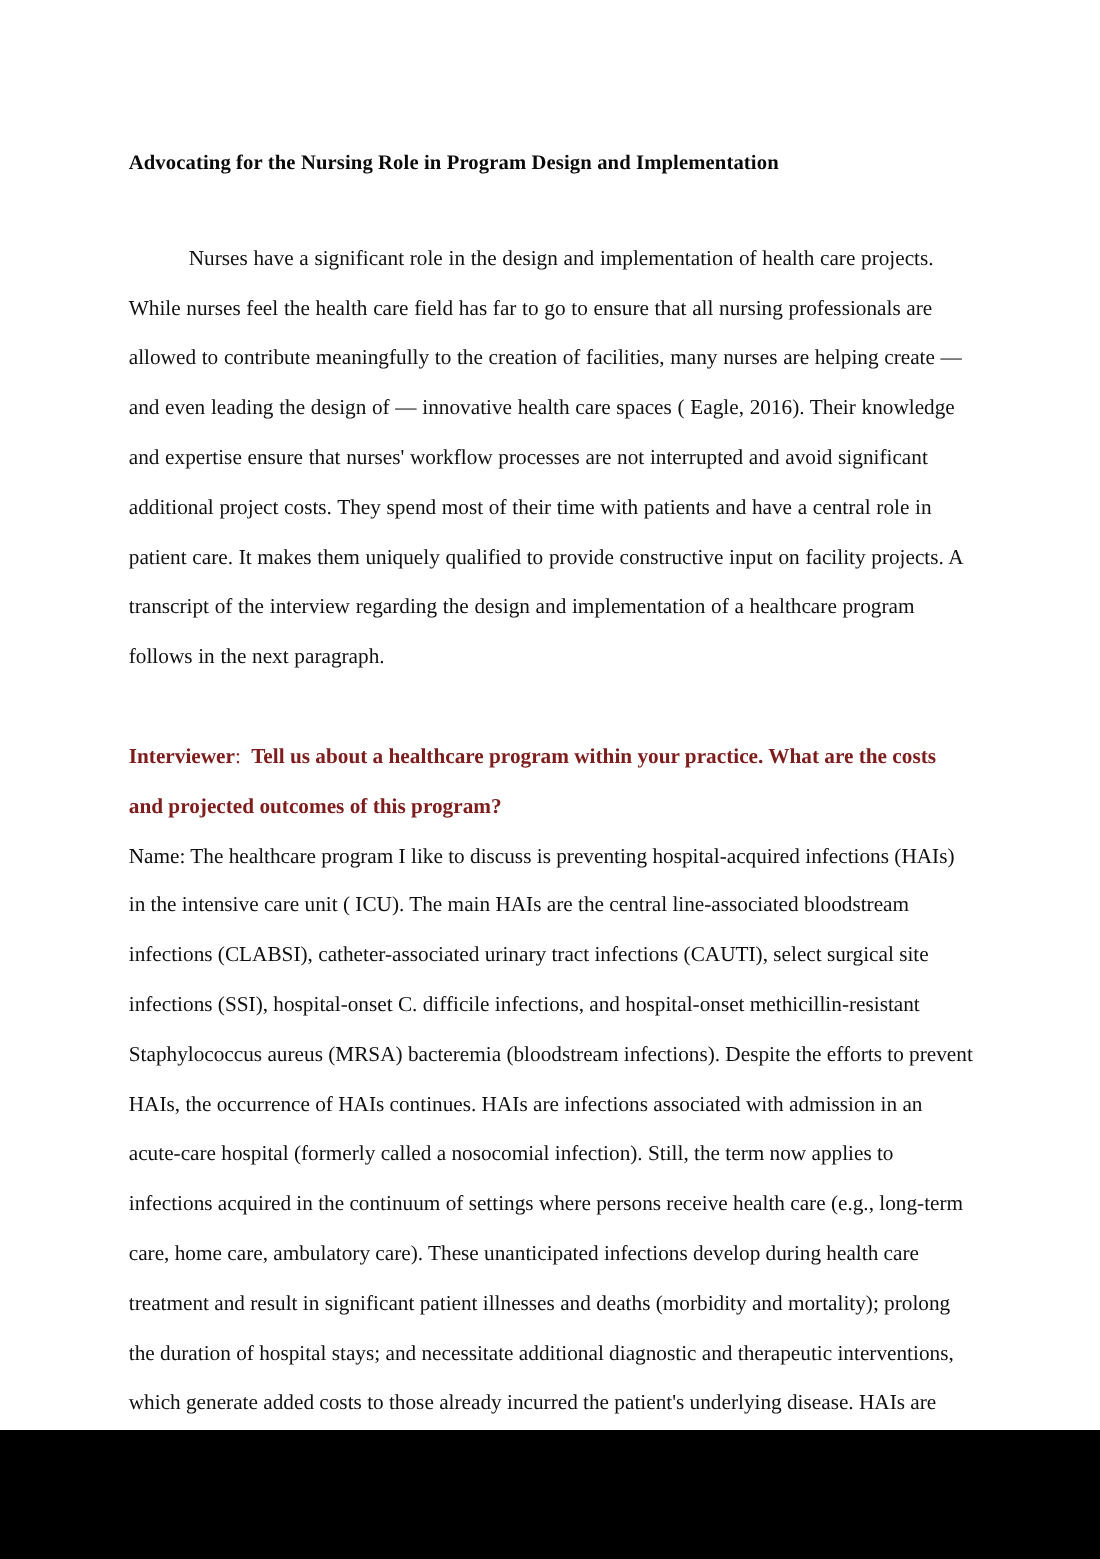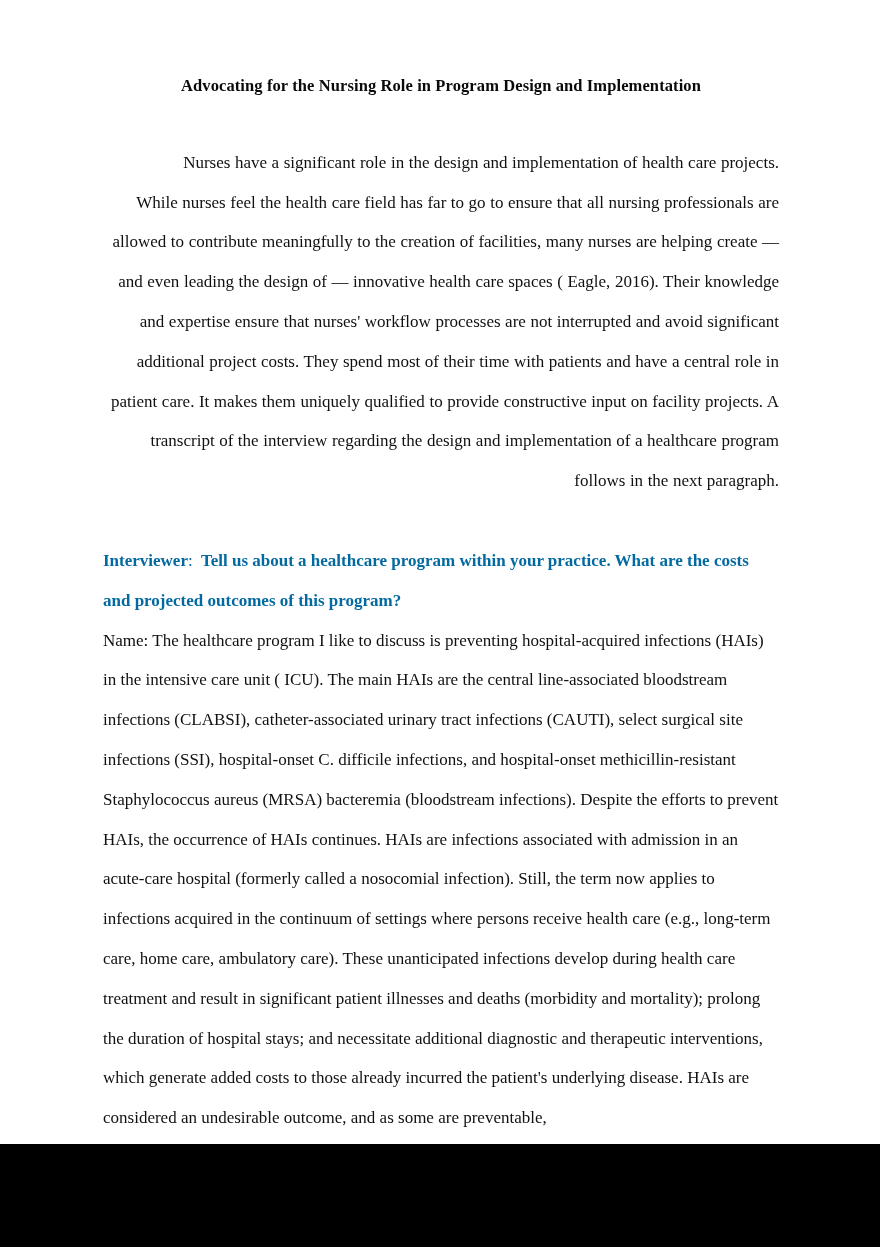--- a/index.html
+++ b/index.html
@@ -16,50 +16,49 @@
     font-family: "Liberation Serif", "DejaVu Serif", serif;
     color: #0d0d0d;
   }
   .doc-body {
     position: absolute;
     left: 103px;
     top: 0;
     width: 676px;
   }
   .doc-title {
-    text-align: center;
     font-weight: bold;
     font-size: 16.5px;
     letter-spacing: 0.1px;
     margin: 0;
-    padding-top: 76px;
+    padding-top: 120px;
     line-height: 1.2;
     color: #0a0a0a;
   }
   .para {
     font-size: 17px;
     line-height: 39.8px;
     margin: 0;
-    text-align: right;
+    text-align: left;
     color: #101010;
     word-spacing: 0.3px;
   }
   .para.first-para {
     padding-top: 47px;
     text-indent: 48px;
   }
   .qa-block {
     padding-top: 40px;
   }
   .question {
     font-size: 17px;
     line-height: 39.8px;
     margin: 0;
     font-weight: bold;
-    color: #0369a1;
+    color: #7f1d1d;
   }
   .question .speaker-colon {
     font-weight: normal;
   }
   .answer {
     font-size: 17px;
     line-height: 39.8px;
     margin: 0;
     color: #101010;
   }

